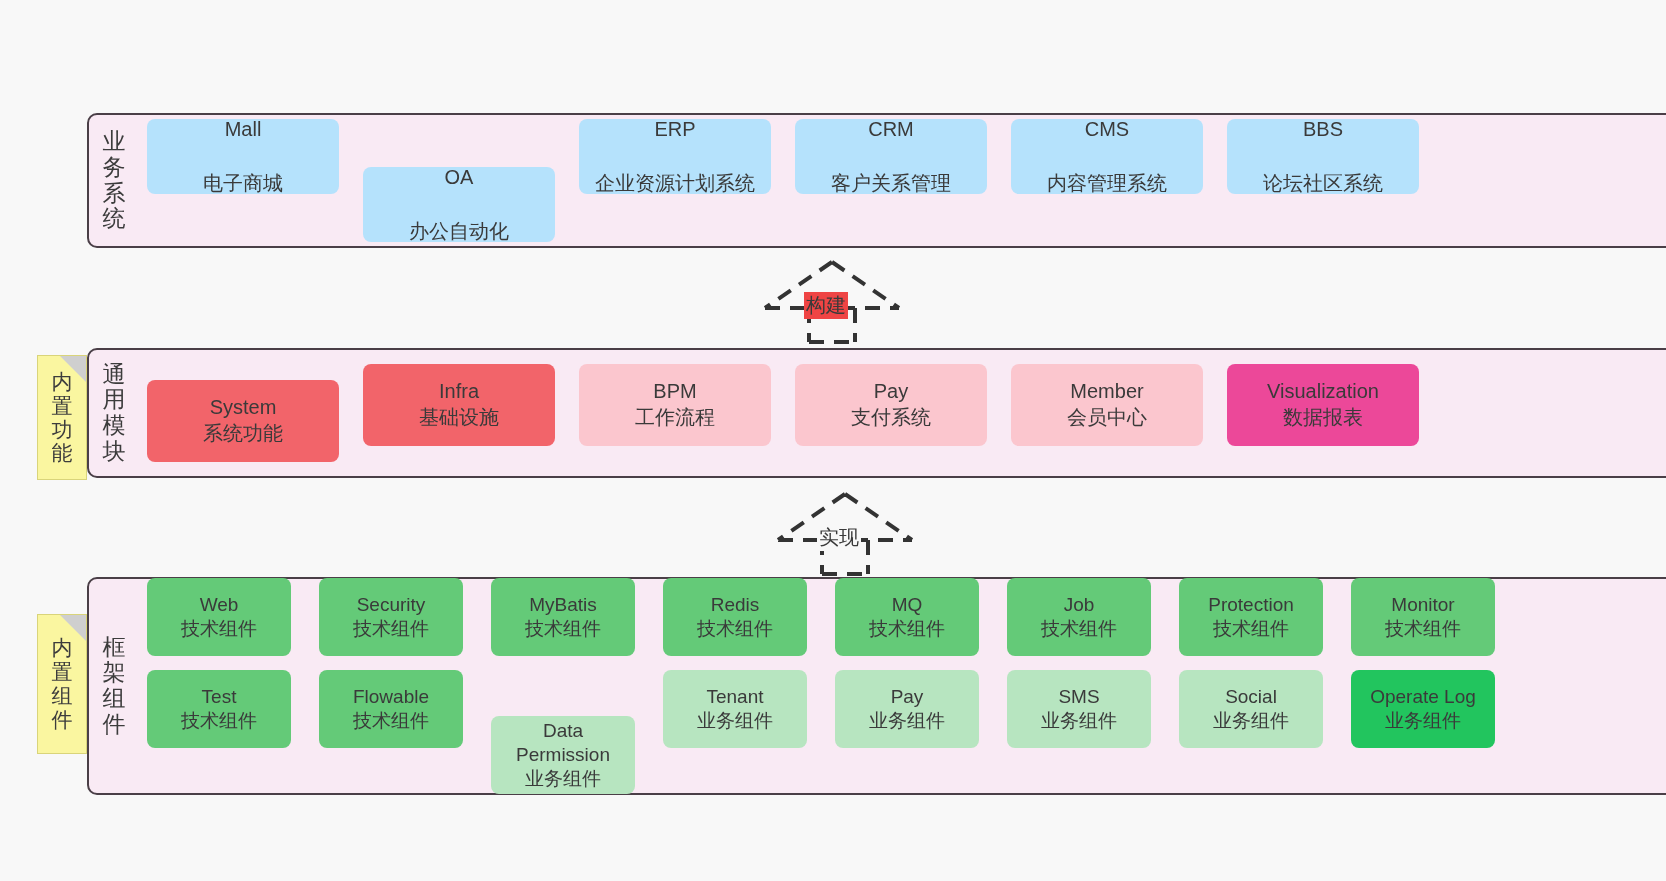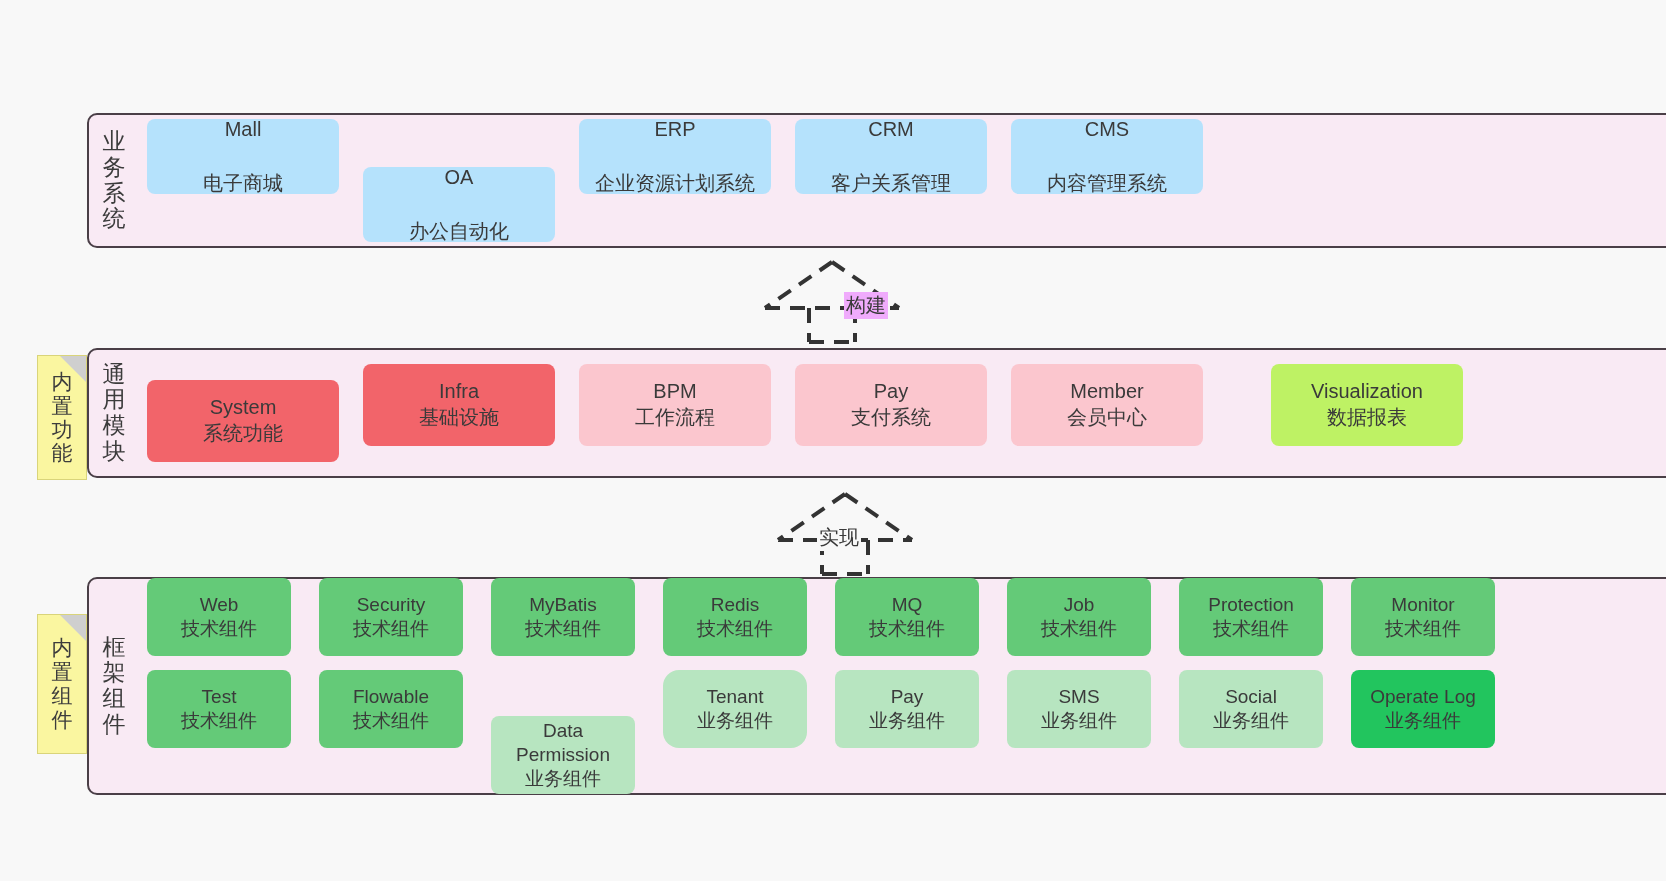--- a/index.html
+++ b/index.html
@@ -169,30 +169,34 @@
           <span class="cn">企业资源计划系统</span>
         </div>
         <div class="box c-blue" style="background: rgb(181, 226, 252);">
           <span class="en">CRM</span>
           <span class="cn">客户关系管理</span>
         </div>
         <div class="box c-blue" style="background: rgb(181, 226, 252);">
           <span class="en">CMS</span>
           <span class="cn">内容管理系统</span>
         </div>
+        <div class="box c-blue" style="background: rgb(181, 226, 252);">
+          <span class="en">BBS</span>
+          <span class="cn">论坛社区系统</span>
+        </div>
       </div>
     </div>
   </div>
 
   <div class="arrow-wrap" id="arrow-build">
     <svg width="150" height="90" viewBox="0 0 150 90">
       <path d="M 75 6 L 142 52 M 75 6 L 8 52 M 8 52 L 142 52" fill="none" stroke="#333333" stroke-width="4" stroke-dasharray="15,10"></path>
       <path d="M 52 52 L 52 86 M 98 52 L 98 86 M 52 86 L 98 86" fill="none" stroke="#333333" stroke-width="4" stroke-dasharray="15,10"></path>
     </svg>
-    <span class="arrow-label" style="background: #f0abfc; margin-left: 40px;">构建</span>
+    <span class="arrow-label" style="background: #ef4444;">构建</span>
   </div>
 
   <div class="sticky" id="sticky-common" style="background: rgb(250, 246, 160);">
     <span class="fold"></span>
     <span>内
 置
 功
 能</span>
   </div>
 
@@ -216,21 +220,21 @@
           <span class="cn">工作流程</span>
         </div>
         <div class="box c-pink" style="background: rgb(251, 198, 206);">
           <span class="en">Pay</span>
           <span class="cn">支付系统</span>
         </div>
         <div class="box c-pink" style="background: rgb(251, 198, 206);">
           <span class="en">Member</span>
           <span class="cn">会员中心</span>
         </div>
-        <div class="box c-pink" style="background: #bef264; margin-left: 44px;">
+        <div class="box c-pink" style="background: #ec4899;">
           <span class="en">Visualization</span>
           <span class="cn">数据报表</span>
         </div>
       </div>
     </div>
   </div>
 
   <div class="arrow-wrap" id="arrow-impl">
     <svg width="150" height="90" viewBox="0 0 150 90">
       <path d="M 75 6 L 142 52 M 75 6 L 8 52 M 8 52 L 142 52" fill="none" stroke="#333333" stroke-width="4" stroke-dasharray="15,10"></path>
@@ -295,21 +299,21 @@
           <span class="cn">技术组件</span>
         </div>
         <div class="box c-green" style="background: rgb(100, 202, 120);">
           <span class="en">Flowable</span>
           <span class="cn">技术组件</span>
         </div>
         <div class="box c-lightgreen" style="background: rgb(183, 229, 192); margin-top: 46px;">
           <span class="en">Data Permission</span>
           <span class="cn">业务组件</span>
         </div>
-        <div class="box c-lightgreen" style="background: rgb(183, 229, 192); border-radius: 16px;">
+        <div class="box c-lightgreen" style="background: rgb(183, 229, 192);">
           <span class="en">Tenant</span>
           <span class="cn">业务组件</span>
         </div>
         <div class="box c-lightgreen" style="background: rgb(183, 229, 192);">
           <span class="en">Pay</span>
           <span class="cn">业务组件</span>
         </div>
         <div class="box c-lightgreen" style="background: rgb(183, 229, 192);">
           <span class="en">SMS</span>
           <span class="cn">业务组件</span>

